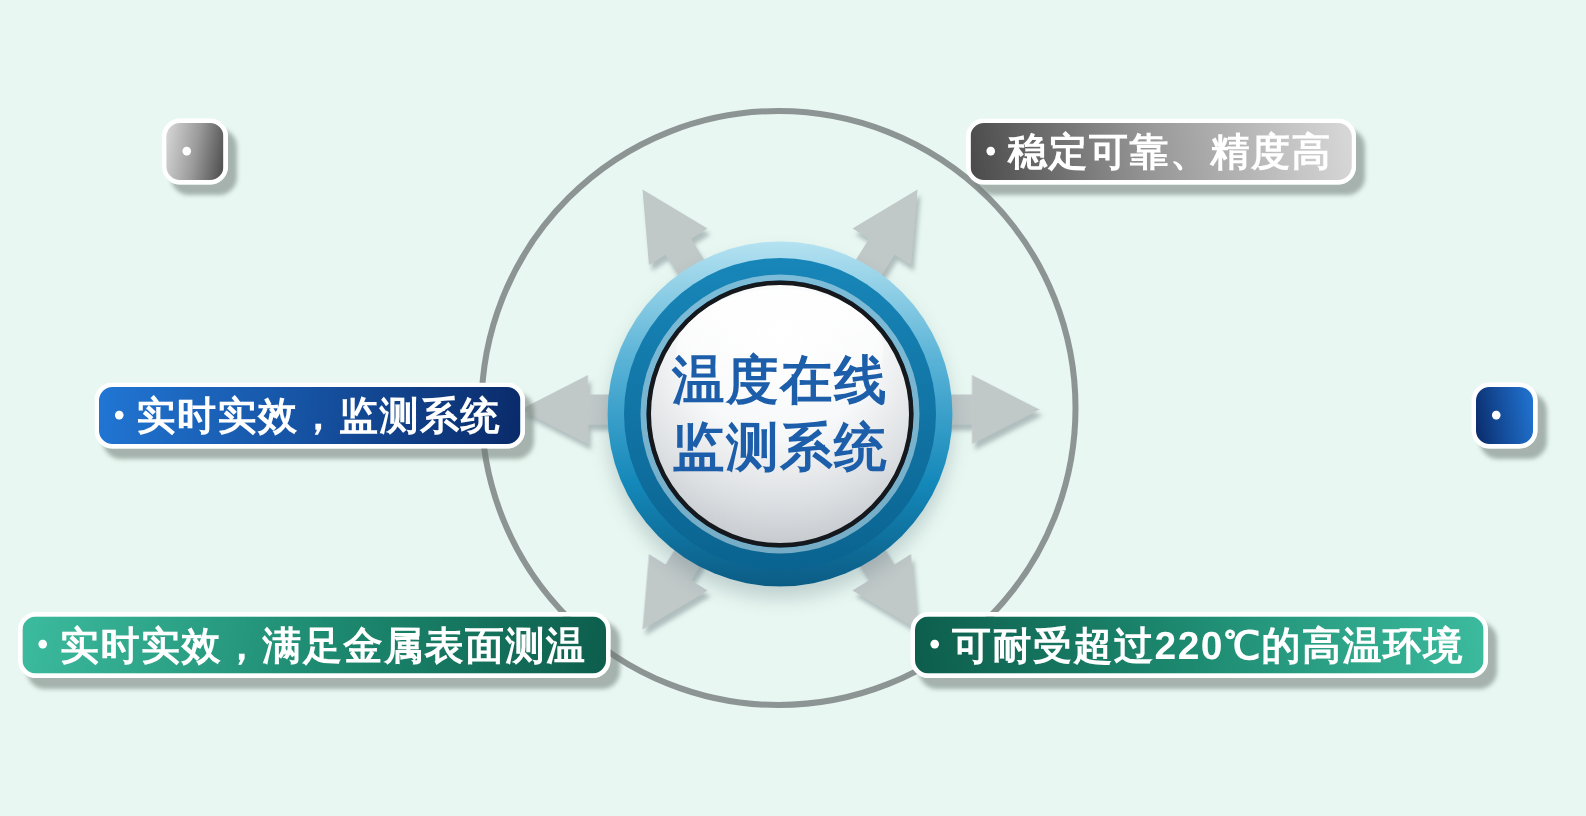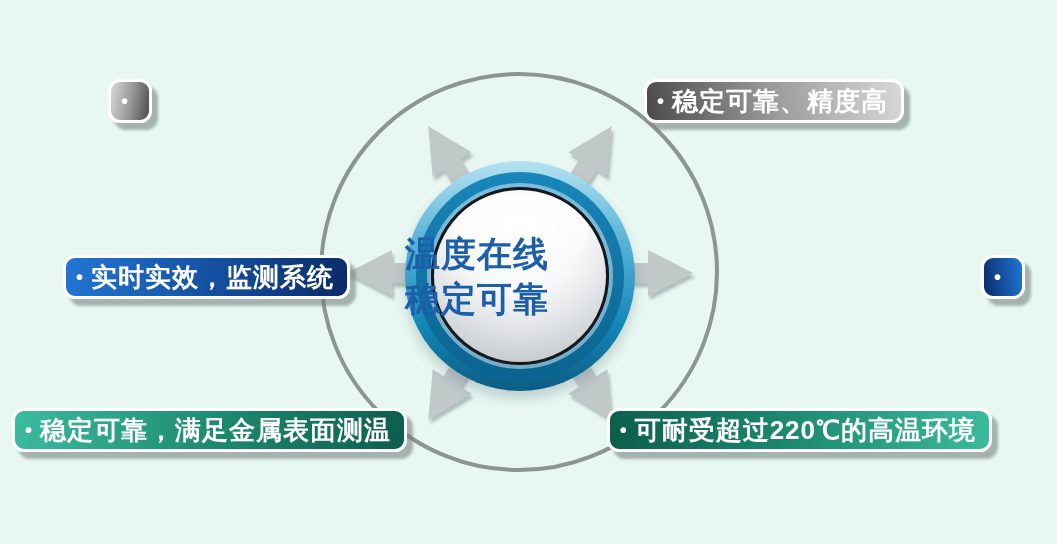--- a/index.html
+++ b/index.html
@@ -33,21 +33,21 @@
     background:radial-gradient(circle at 50% 22%, #ffffff 0%, #f7f8f9 40%, #dcdfe2 68%, #b3b9bd 100%);
     overflow:hidden;
   }
   .sphere-gloss::after {
     content:''; position:absolute; left:10%; top:2%;
     width:80%; height:48%; border-radius:50%;
     background:linear-gradient(180deg, rgba(255,255,255,0.9), rgba(255,255,255,0));
   }
   .sphere-text {
     position:absolute; inset:0; z-index:5;
-    display:flex; flex-direction:column; align-items:flex-start; justify-content:center;
+    display:flex; flex-direction:column; align-items:center; justify-content:center;
     color:#1c5ea9; font-weight:bold; font-size:35px; line-height:1.3;
     letter-spacing:1px;
   }
   .label-box {
     position:absolute; height:44px; box-sizing:border-box;
     border:3px solid #ffffff; border-radius:12px;
     display:flex; align-items:center;
     padding:0 13px 0 10px;
     color:#ffffff; font-size:26px; font-weight:bold; letter-spacing:1px;
     white-space:nowrap;
@@ -98,38 +98,38 @@
         <polygon points="50,-10 128,-10 128,-23 173,0 128,23 128,10 50,10"></polygon>
       </g>
   </g>
 </svg>
 
 <div class="sphere-outer">
   <div class="sphere-mid"></div>
   <div class="sphere-gloss"></div>
   <div class="sphere-text">
     <span>温度在线</span>
-    <span>稳定可靠</span>
+    <span>监测系统</span>
   </div>
 </div>
 
 <div class="label-box gray-l pos-tl">
   <span class="bullet">•</span>
 </div>
 <div class="label-box gray-r pos-tr">
   <span class="bullet">•</span>
   <span>稳定可靠、精度高</span>
 </div>
 <div class="label-box blue-l pos-ml">
   <span class="bullet">•</span>
   <span>实时实效，监测系统</span>
 </div>
 <div class="label-box blue-r pos-mr">
   <span class="bullet">•</span>
 </div>
 <div class="label-box teal-l pos-bl">
   <span class="bullet">•</span>
-  <span>稳定可靠，满足金属表面测温</span>
+  <span>实时实效，满足金属表面测温</span>
 </div>
 <div class="label-box teal-r pos-br">
   <span class="bullet">•</span>
   <span>可耐受超过220℃的高温环境</span>
 </div>
 
 </body></html>

